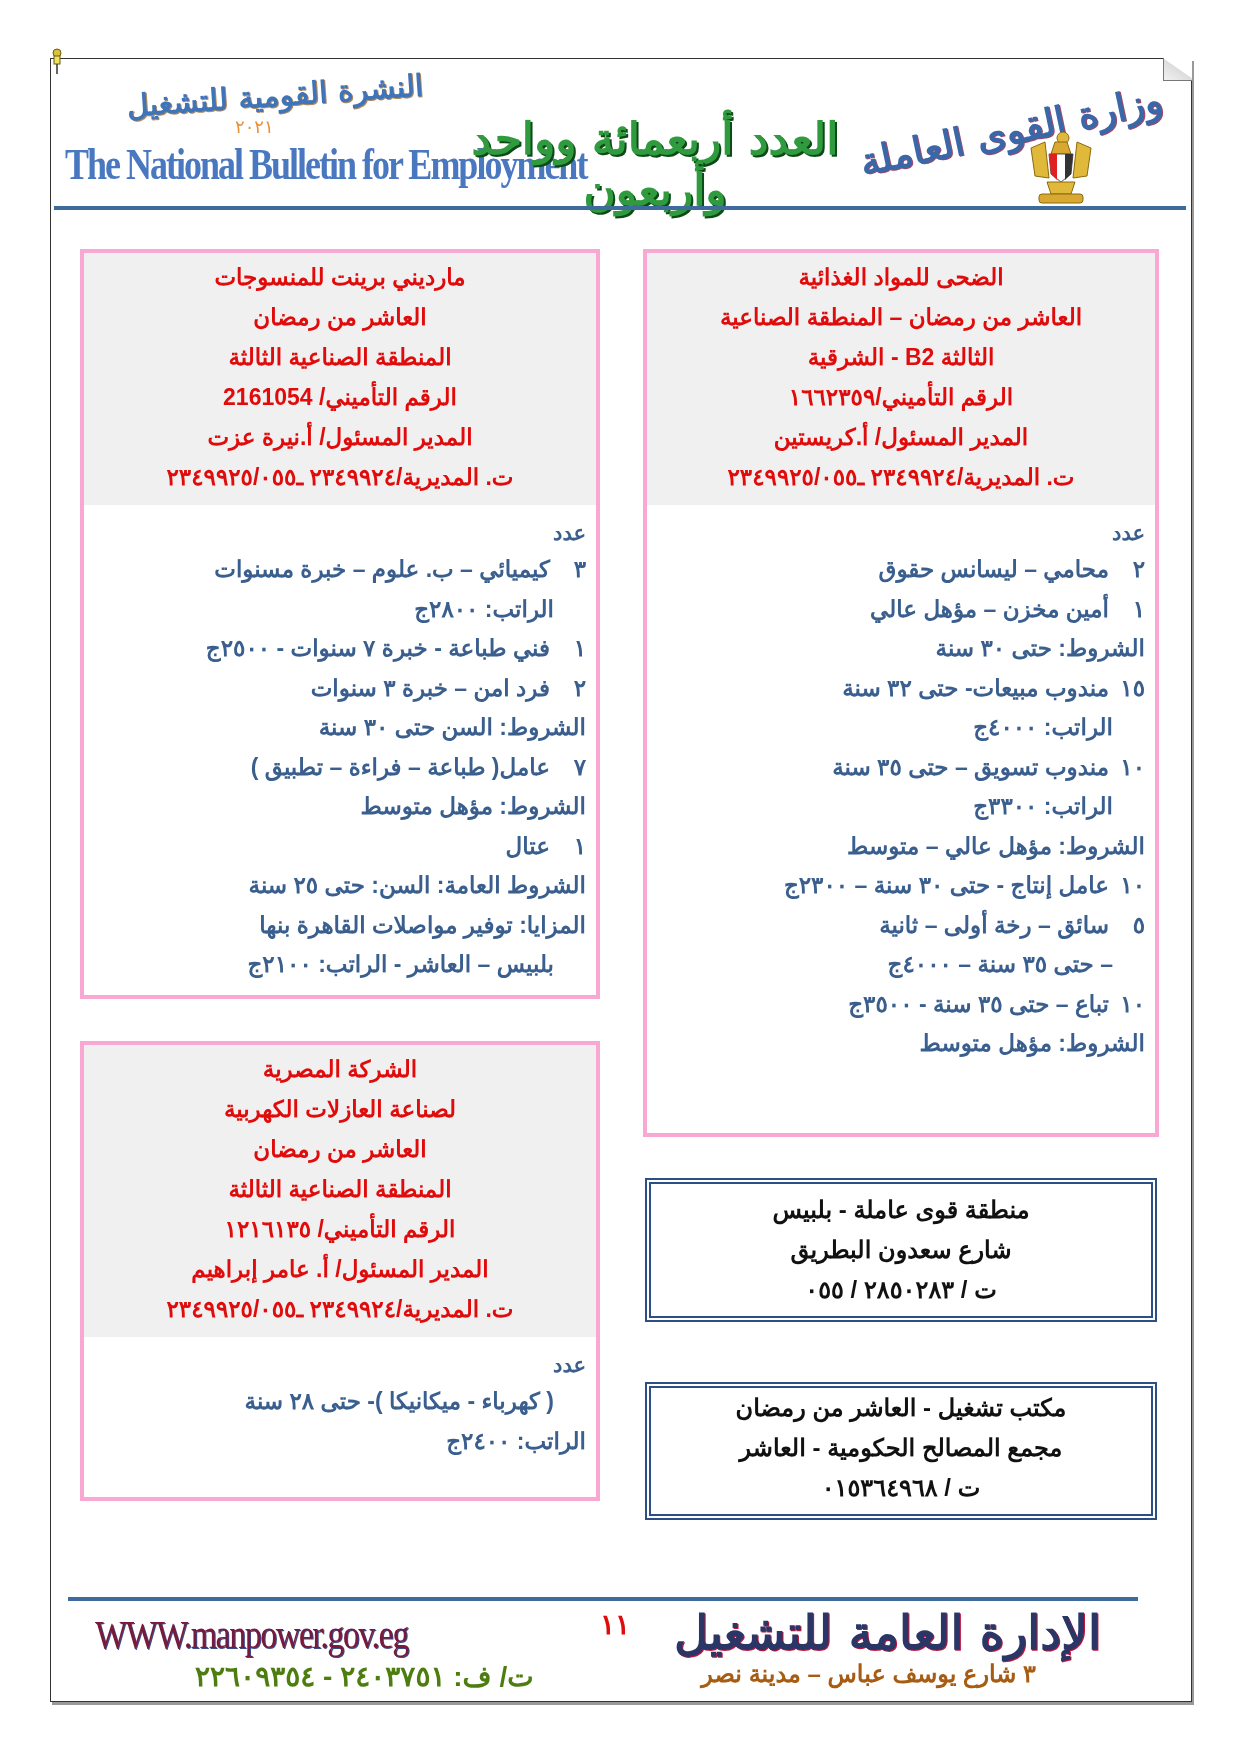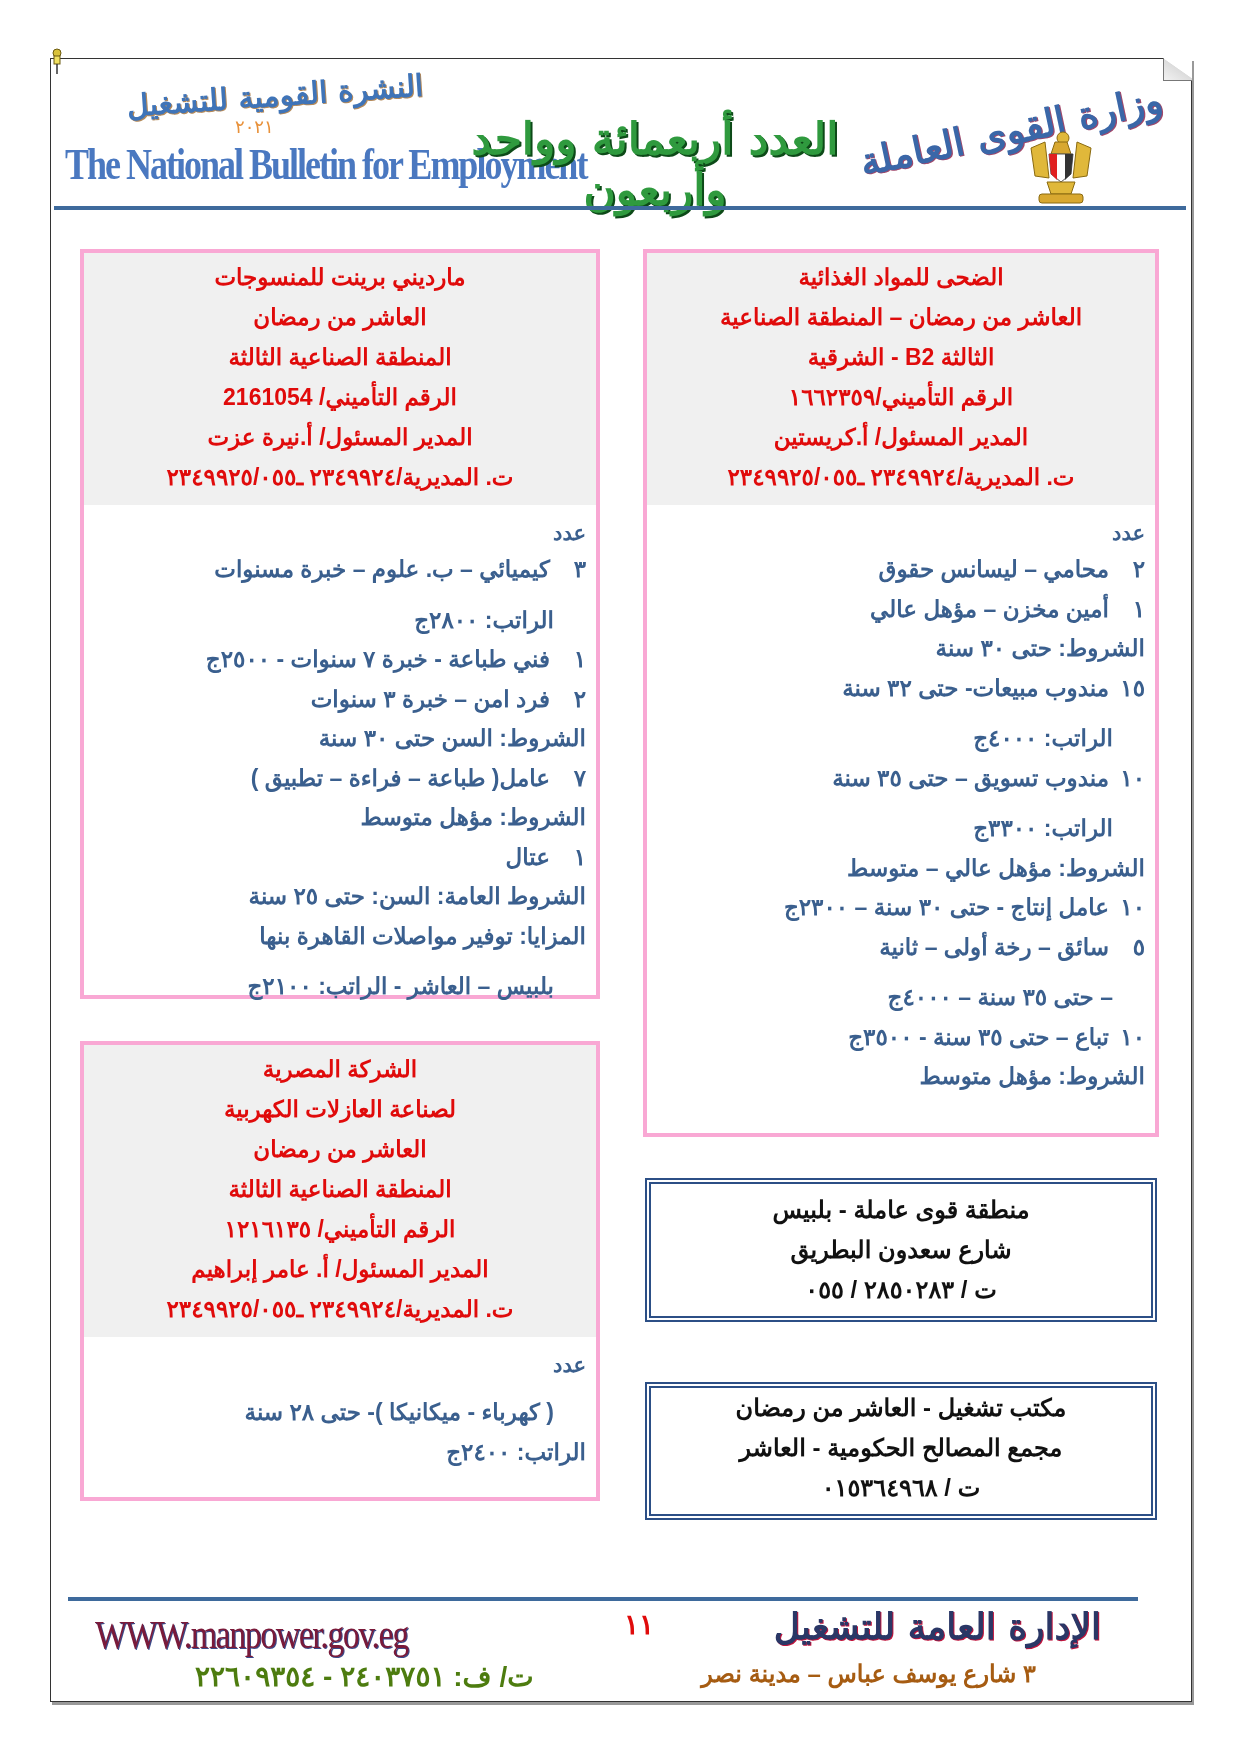--- a/index.html
+++ b/index.html
@@ -47,47 +47,47 @@
     
     .box {
       position: absolute; border: 4px solid #f9a8d4; background: #ffffff; direction: rtl;
       font-family: "Liberation Sans", sans-serif; font-weight: bold;
     }
     .box .head { background: #f0f0f0; text-align: center; color: #e00b0b; font-size: 23px; padding: 4px 6px 8px; }
     .box .head div { line-height: 40px; white-space: nowrap; }
     .box .body { padding: 11px 10px 6px 6px; color: #3a5f8e; font-size: 23px; }
     .box .body .lbl { font-size: 21px; line-height: 34px; }
     .box .body .ln { line-height: 39.5px; white-space: nowrap; }
-    .box .body .ind { padding-right: 32px; margin-top: 11px; }
+    .box .body .ind { padding-right: 32px; }
     .box .body .cnt { display: inline-block; min-width: 36px; }
 
     #box-dohaa { left: 643px; top: 249px; width: 508px; height: 880px; }
     #box-mardini { left: 80px; top: 249px; width: 512px; height: 742px; }
     #box-egyptian { left: 80px; top: 1041px; width: 512px; height: 452px; }
 
     
     .addr {
       position: absolute; border: 6px double #2c4f86; background: #fff; direction: rtl; text-align: center;
       font-family: "Liberation Sans", sans-serif; font-weight: bold; color: #111; font-size: 24px;
     }
     .addr div { line-height: 40px; white-space: nowrap; }
     #addr-belbeis { left: 645px; top: 1178px; width: 500px; height: 126px; padding-top: 6px; }
     #addr-tenth { left: 645px; top: 1382px; width: 500px; height: 126px; }
 
     
     .footer-rule { position: absolute; left: 68px; top: 1597px; width: 1070px; height: 4px; background: #3e6a9c; }
-    .page-number { position: absolute; left: 624px; top: 1608px; color: #e00b0b; font-size: 28px; font-weight: bold; font-family: "Liberation Sans", sans-serif; }
+    .page-number { position: absolute; left: 600px; top: 1608px; color: #e00b0b; font-size: 28px; font-weight: bold; font-family: "Liberation Sans", sans-serif; }
     .footer-site {
       position: absolute; left: 95px; top: 1612px; font-family: "Liberation Serif", serif; font-size: 34px;
       color: #7a1a3a; letter-spacing: -1.5px; transform: scaleY(1.2); transform-origin: left top;
       text-shadow: 1px 1px 0 #3a4a8a;
     }
     .footer-phone { position: absolute; left: 195px; top: 1660px; color: #4d7c0f; font-size: 28px; font-weight: bold; font-family: "Liberation Sans", sans-serif; direction: rtl; }
     .footer-dept {
-      position: absolute; right: 140px; top: 1605px; color: #2a3766; font-size: 36px; font-weight: bold;
+      position: absolute; right: 140px; top: 1605px; color: #2a3766; font-size: 47px; font-weight: bold;
       font-family: "DejaVu Serif", serif; text-shadow: 1px 1px 0 #c0143c; direction: rtl;
     }
     .footer-addr { position: absolute; right: 205px; top: 1660px; color: #a65c12; font-size: 24px; font-weight: bold; font-family: "Liberation Sans", sans-serif; direction: rtl; }
   </style>
 </head>
 <body>
 
 <div class="page">
   <div class="corner-fold"></div>
 </div>

